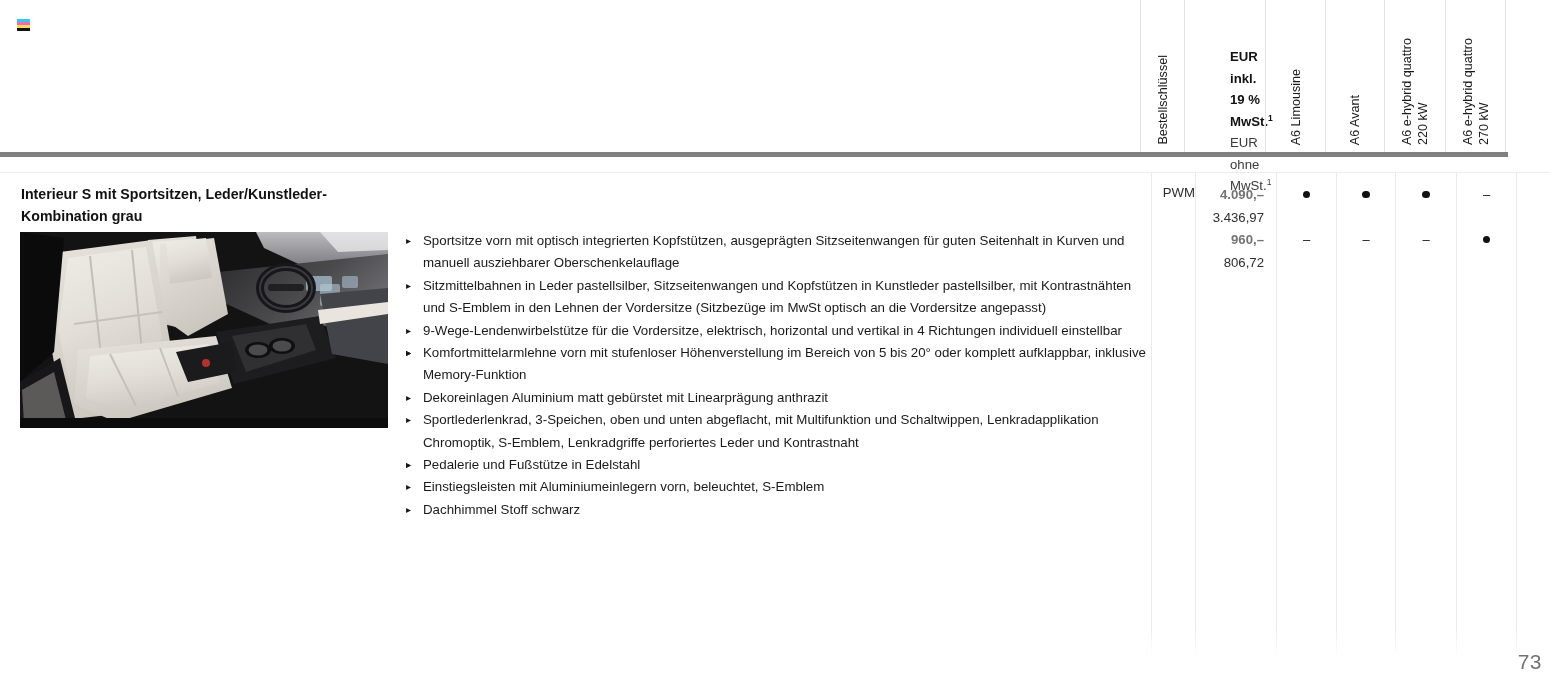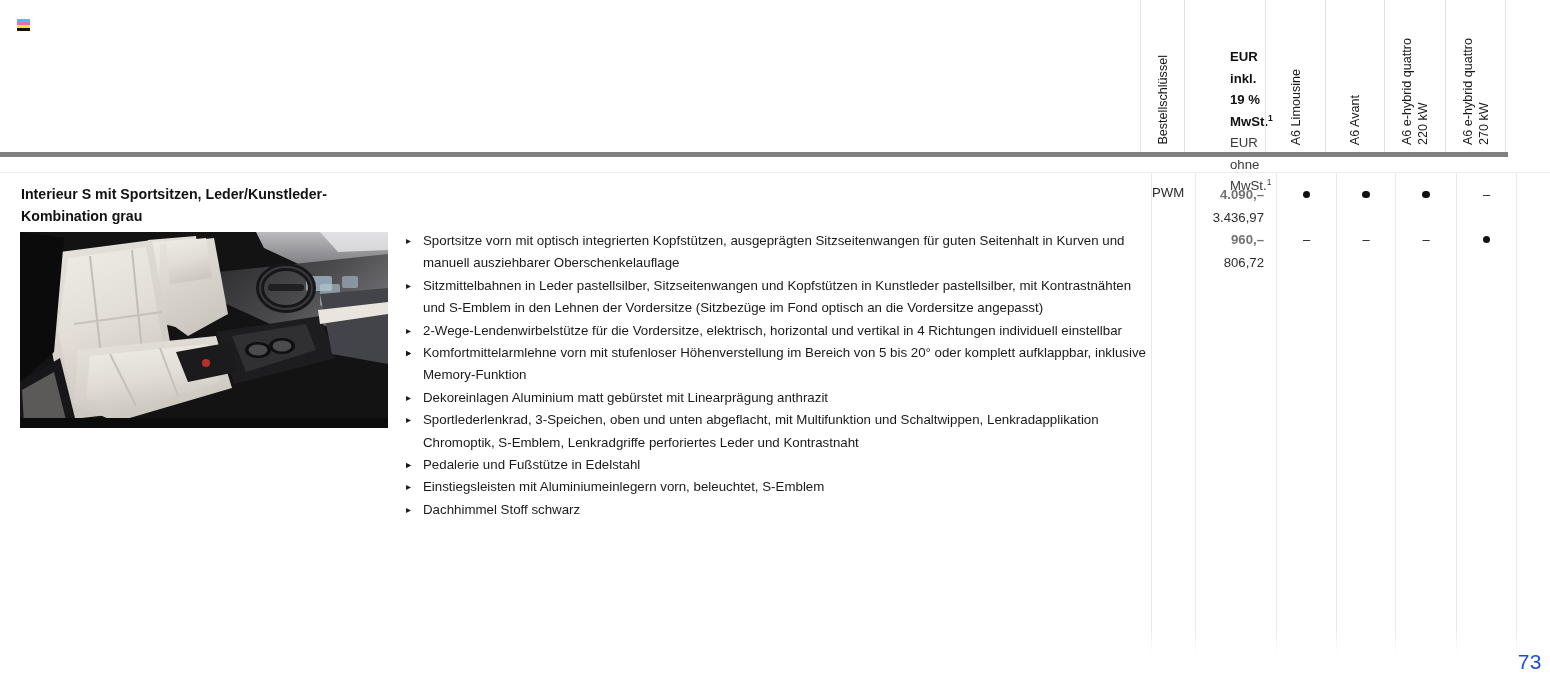--- a/index.html
+++ b/index.html
@@ -189,21 +189,21 @@
   .vcell.last .cr-fade {
     position: absolute;
     right: -1px; bottom: 0; width: 1px; height: 28px;
     background: linear-gradient(to bottom, #e9e9e9, #ffffff);
   }
 
   .key-txt {
     position: absolute;
     top: 12px;
     left: 0; right: 0;
-    text-align: left;
+    text-align: right;
     font-size: 13.2px;
     color: #2b2b2b;
   }
 
   .price-stack {
     position: absolute;
     top: 11px;
     left: 0;
     right: 12px;
     text-align: right;
@@ -231,21 +231,21 @@
     margin-bottom: 2px;
   }
   .dash { color: #111; font-size: 13px; }
 
   
   #pageno {
     position: absolute;
     right: 8px;
     bottom: 4px;
     font-size: 21px;
-    color: #1d4ed8;
+    color: #737373;
     letter-spacing: 0.5px;
     text-align: right;
   }
 </style>
 </head>
 <body>
 
 <div id="reg-swatch">
   <i style="background:#39c6f0"></i>
   <i style="background:#f06ab4"></i>
@@ -379,22 +379,22 @@
       <path d="M0 150 L40 126 L56 190 L0 196 Z" fill="#17171a"></path>
       <path d="M2 158 L34 140 L46 188 L4 192 Z" fill="#d9d6d0" opacity="0.35"></path>
 
       <rect x="0" y="186" width="368" height="10" fill="#0c0c0d"></rect>
     </svg>
   </div>
 
   <div id="detail">
     <ul>
       <li><span class="tri">▸</span><span>Sportsitze vorn mit optisch integrierten Kopfstützen, ausgeprägten Sitzseitenwangen für guten Seitenhalt in Kurven und manuell ausziehbarer Oberschenkelauflage</span></li>
-      <li><span class="tri">▸</span><span>Sitzmittelbahnen in Leder pastellsilber, Sitzseitenwangen und Kopfstützen in Kunstleder pastellsilber, mit Kontrastnähten und S-Emblem in den Lehnen der Vordersitze (Sitzbezüge im Fond optisch an die Vordersitze angepasst)</span></li>
-      <li><span class="tri">▸</span><span>2-Wege-Lendenwirbelstütze für die Vordersitze, elektrisch, horizontal und vertikal in 4 Richtungen individuell einstellbar</span></li>
+      <li><span class="tri">▸</span><span>Sitzmittelbahnen in Leder pastellsilber, Sitzseitenwangen und Kopfstützen in Kunstleder pastellsilber, mit Kontrastnähten und S-Emblem in den Lehnen der Vordersitze (Sitzbezüge im MwSt optisch an die Vordersitze angepasst)</span></li>
+      <li><span class="tri">▸</span><span>9-Wege-Lendenwirbelstütze für die Vordersitze, elektrisch, horizontal und vertikal in 4 Richtungen individuell einstellbar</span></li>
       <li><span class="tri">▸</span></li>
       <li><span class="tri">▸</span></li>
       <li><span class="tri">▸</span><span>Komfortmittelarmlehne vorn mit stufenloser Höhenverstellung im Bereich von 5 bis 20° oder komplett aufklappbar, inklusive Memory-Funktion</span></li>
       <li><span class="tri">▸</span><span>Dekoreinlagen Aluminium matt gebürstet mit Linearprägung anthrazit</span></li>
       <li><span class="tri">▸</span><span>Sportlederlenkrad, 3-Speichen, oben und unten abgeflacht, mit Multifunktion und Schaltwippen, Lenkradapplikation Chromoptik, S-Emblem, Lenkradgriffe perforiertes Leder und Kontrastnaht</span></li>
       <li><span class="tri">▸</span></li>
       <li><span class="tri">▸</span><span>Pedalerie und Fußstütze in Edelstahl</span></li>
       <li><span class="tri">▸</span><span>Einstiegsleisten mit Aluminiumeinlegern vorn, beleuchtet, S-Emblem</span></li>
       <li><span class="tri">▸</span><span>Dachhimmel Stoff schwarz</span></li>
     </ul>

